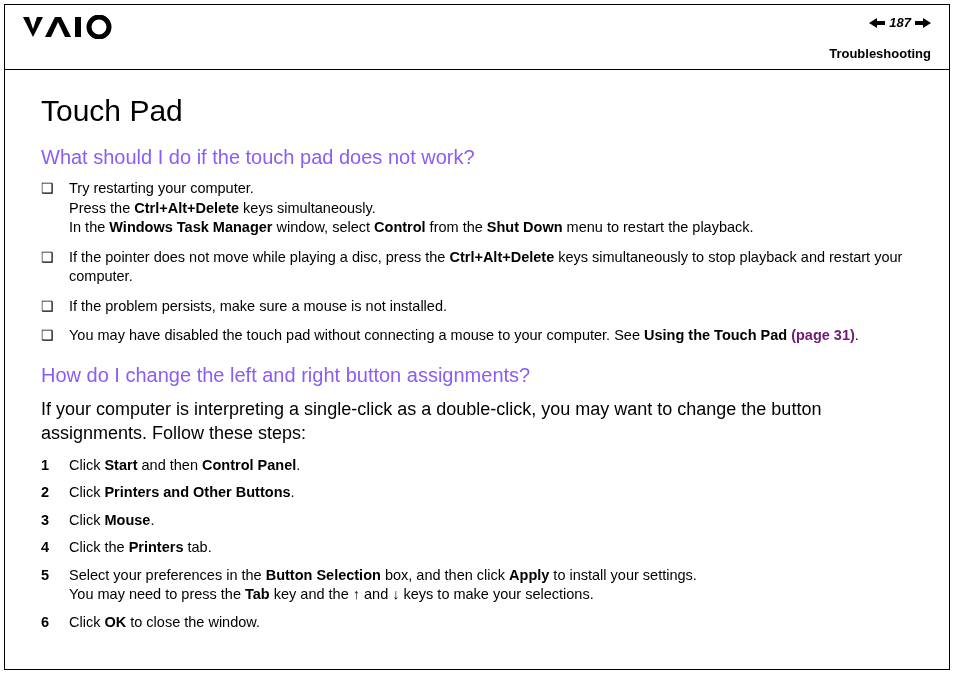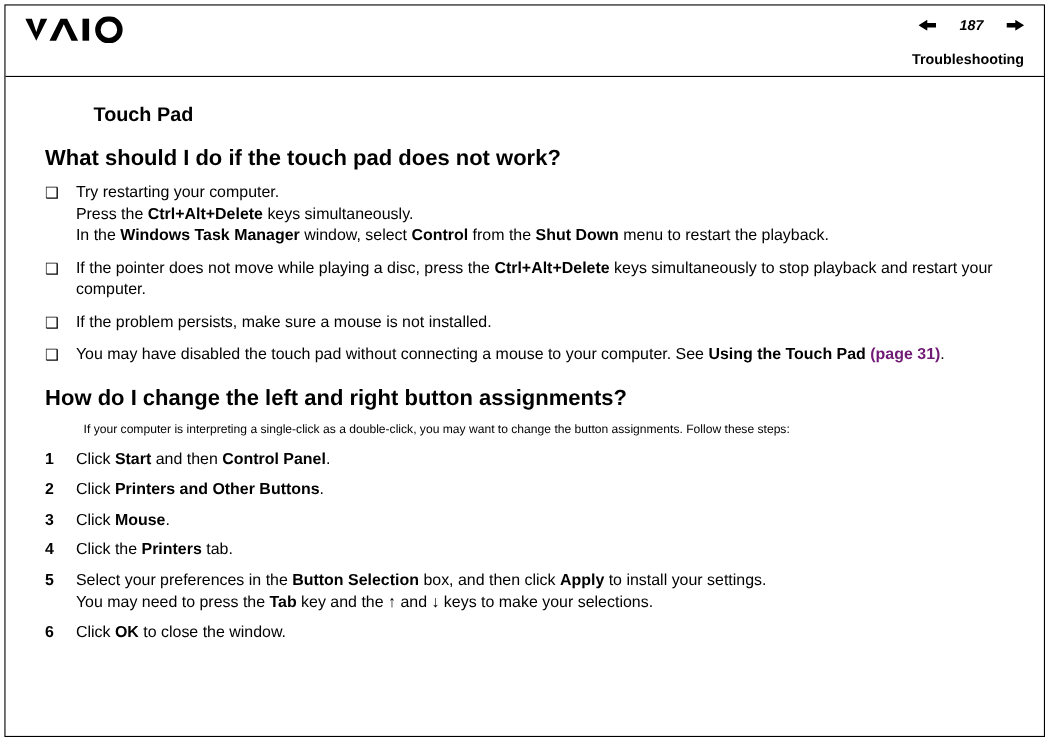--- a/index.html
+++ b/index.html
@@ -30,21 +30,21 @@
   }
   .logo svg { display: block; }
   .header-right {
     text-align: right;
     font-size: 13px;
   }
   .page-nav {
     display: flex;
     align-items: center;
     justify-content: flex-end;
-    gap: 21px;
+    gap: 4px;
     font-style: italic;
     font-weight: bold;
     color: #000;
   }
   .page-nav .arrow-left,
   .page-nav .arrow-right {
     cursor: pointer;
     display: inline-flex;
     align-items: center;
   }
@@ -54,52 +54,50 @@
   }
   .section-label {
     font-weight: bold;
     margin-top: 16px;
     font-size: 13px;
   }
   .content {
     padding: 24px 36px 0 36px;
   }
   h1.title {
-    font-size: 18px;
-    font-weight: bold;
+    font-size: 30px;
+    font-weight: normal;
     margin-bottom: 14px;
-    margin-left: 44px;
   }
   h2.question {
-    color: #000000;
+    color: #8b5cf6;
     font-size: 20px;
-    font-weight: bold;
+    font-weight: normal;
     margin-top: 18px;
     margin-bottom: 10px;
   }
   .bullet-list {
     list-style: none;
   }
   .bullet-list li {
     display: flex;
     align-items: flex-start;
     margin-bottom: 10px;
     font-size: 14.5px;
     line-height: 1.35;
   }
   .bullet-list li .bullet-mark {
     flex: 0 0 28px;
     font-size: 14px;
   }
   .bullet-list li .bullet-text { flex: 1; }
   .para {
-    font-size: 11px;
+    font-size: 18px;
     line-height: 1.35;
     margin-bottom: 10px;
-    margin-left: 35px;
   }
   .num-list {
     list-style: none;
   }
   .num-list li {
     display: flex;
     align-items: flex-start;
     margin-bottom: 8px;
     font-size: 14.5px;
     line-height: 1.35;

